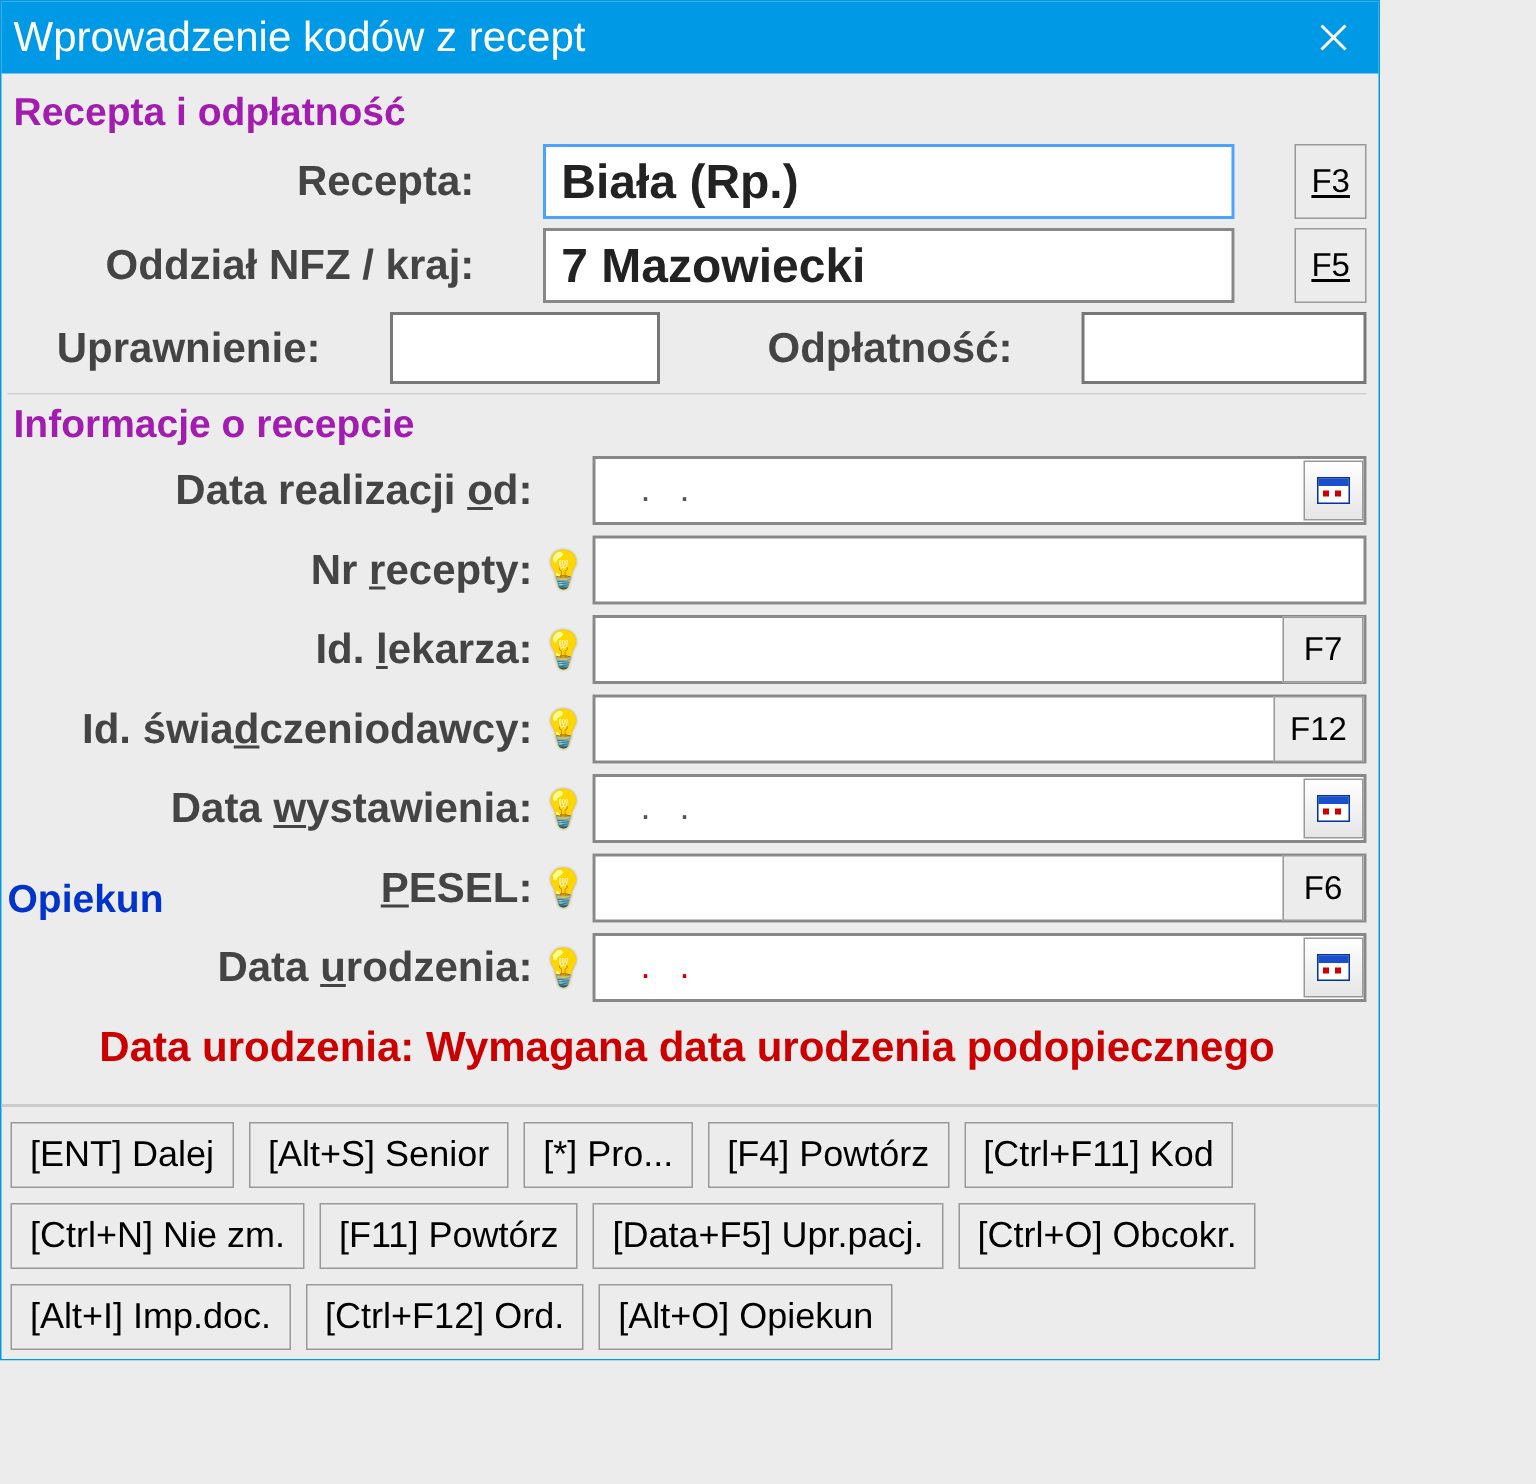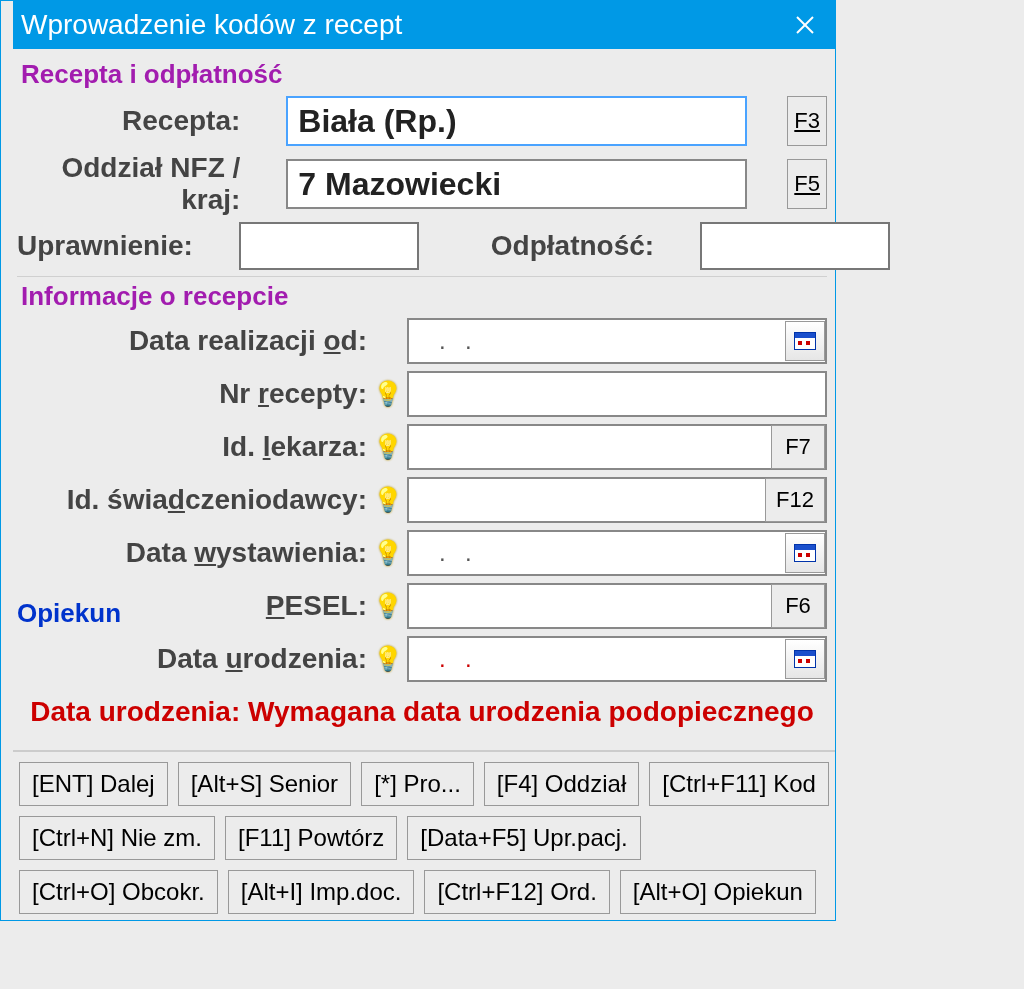--- a/index.html
+++ b/index.html
@@ -3,24 +3,23 @@
 <meta charset="utf-8">
 <style>
   * { box-sizing: border-box; }
   body {
     margin: 0;
     font-family: Tahoma, Arial, sans-serif;
     background: #ececec;
     font-size: 18px;
   }
   .window {
-    width: 836px;
+    width: 920px;
     background: #ececec;
     border: 1px solid #0099e6;
-    padding-left: 12px;
   }
   .titlebar {
     background: #0099e6;
     color: #fff;
     display: flex;
     align-items: center;
     justify-content: space-between;
     padding: 4px 0 4px 8px;
     height: 48px;
   }
@@ -298,21 +297,21 @@
       </div>
     </div>
 
     <div class="error-msg">Data urodzenia: Wymagana data urodzenia podopiecznego</div>
   </div>
 
   <div class="btnbar">
     <button class="act-btn">[ENT] Dalej</button>
     <button class="act-btn">[Alt+S] Senior</button>
     <button class="act-btn">[*] Pro...</button>
-    <button class="act-btn">[F4] Oddział</button>
+    <button class="act-btn">[F4] Powtórz</button>
     <button class="act-btn">[Ctrl+F11] Kod</button>
     <button class="act-btn">[Ctrl+N] Nie zm.</button>
     <button class="act-btn">[F11] Powtórz</button>
     <button class="act-btn">[Data+F5] Upr.pacj.</button>
     <button class="act-btn">[Ctrl+O] Obcokr.</button>
     <button class="act-btn">[Alt+I] Imp.doc.</button>
     <button class="act-btn">[Ctrl+F12] Ord.</button>
     <button class="act-btn">[Alt+O] Opiekun</button>
   </div>
 </div>

